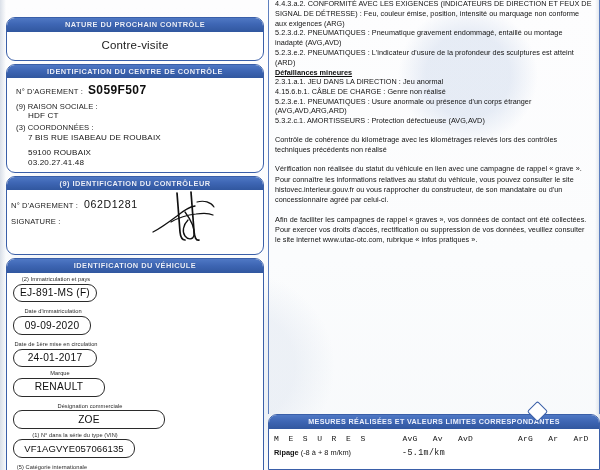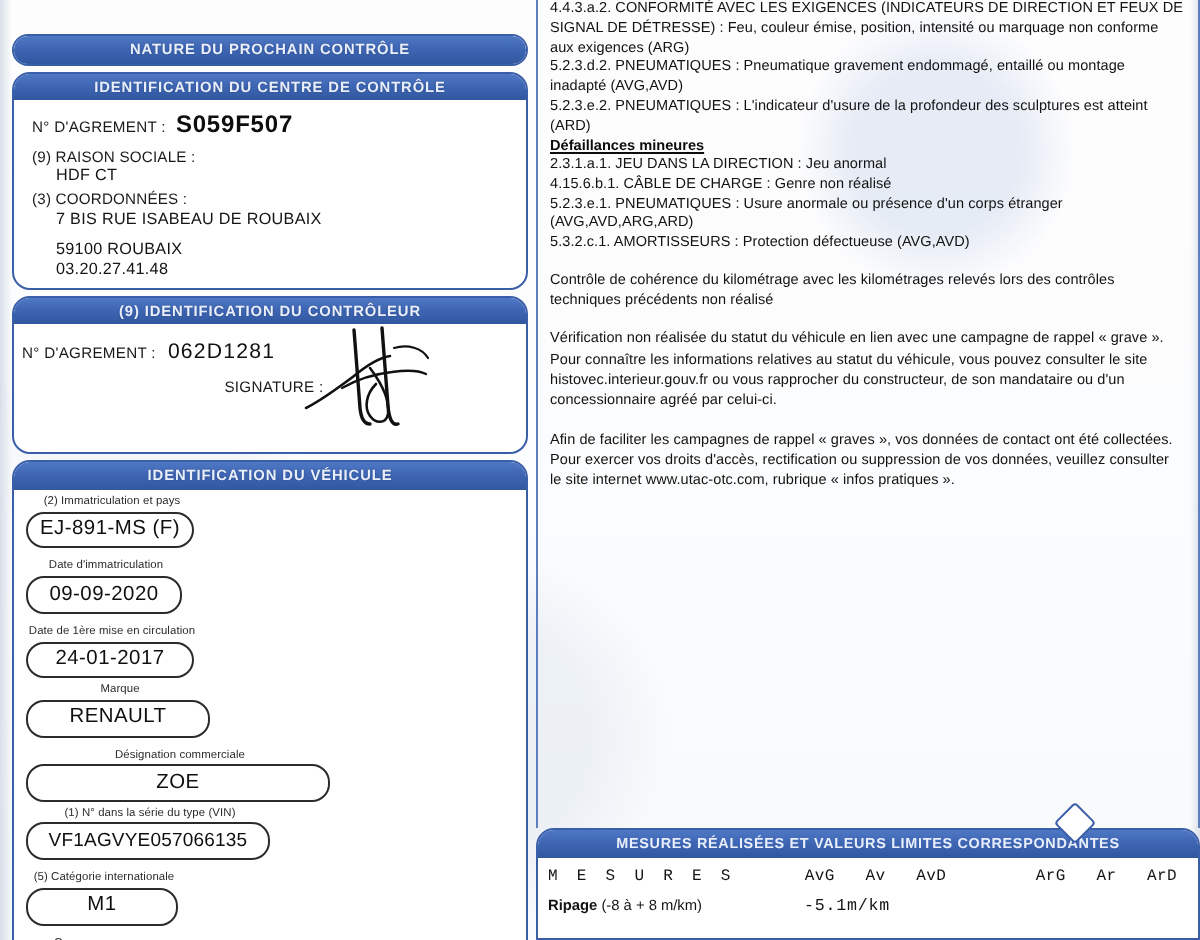--- a/index.html
+++ b/index.html
@@ -103,21 +103,20 @@
   .agr-row {
     display: flex;
     align-items: baseline;
     gap: 5px;
     padding: 1px 0 3px 2px;
   }
   .lbl-sm {
     font-size: 7.6px;
     color: #1b1b1b;
     letter-spacing: 0.15px;
-    text-align: center;
   }
   .val-bold {
     font-size: 12px;
     font-weight: bold;
     letter-spacing: 0.4px;
     color: #0d0d0d;
   }
   .field-line {
     font-size: 7.6px;
     padding: 1.5px 0 0 2px;
@@ -322,20 +321,21 @@
 <div class="scan-bg"></div>
 <div class="scan-edge-l"></div>
 <div class="scan-edge-r"></div>
 
 <div class="page">
 
   <div class="col-left">
 
     <div class="panel">
       <div class="panel-head">NATURE DU PROCHAIN CONTRÔLE</div>
+      <div class="next-ctrl-value">Contre-visite</div>
     </div>
 
     <div class="panel">
       <div class="panel-head">IDENTIFICATION DU CENTRE DE CONTRÔLE</div>
       <div class="panel-body">
         <div class="agr-row">
           <span class="lbl-sm">N° D'AGREMENT :</span>
           <span class="val-bold">S059F507</span>
         </div>
         <div class="field-line">(9) RAISON SOCIALE :</div>

